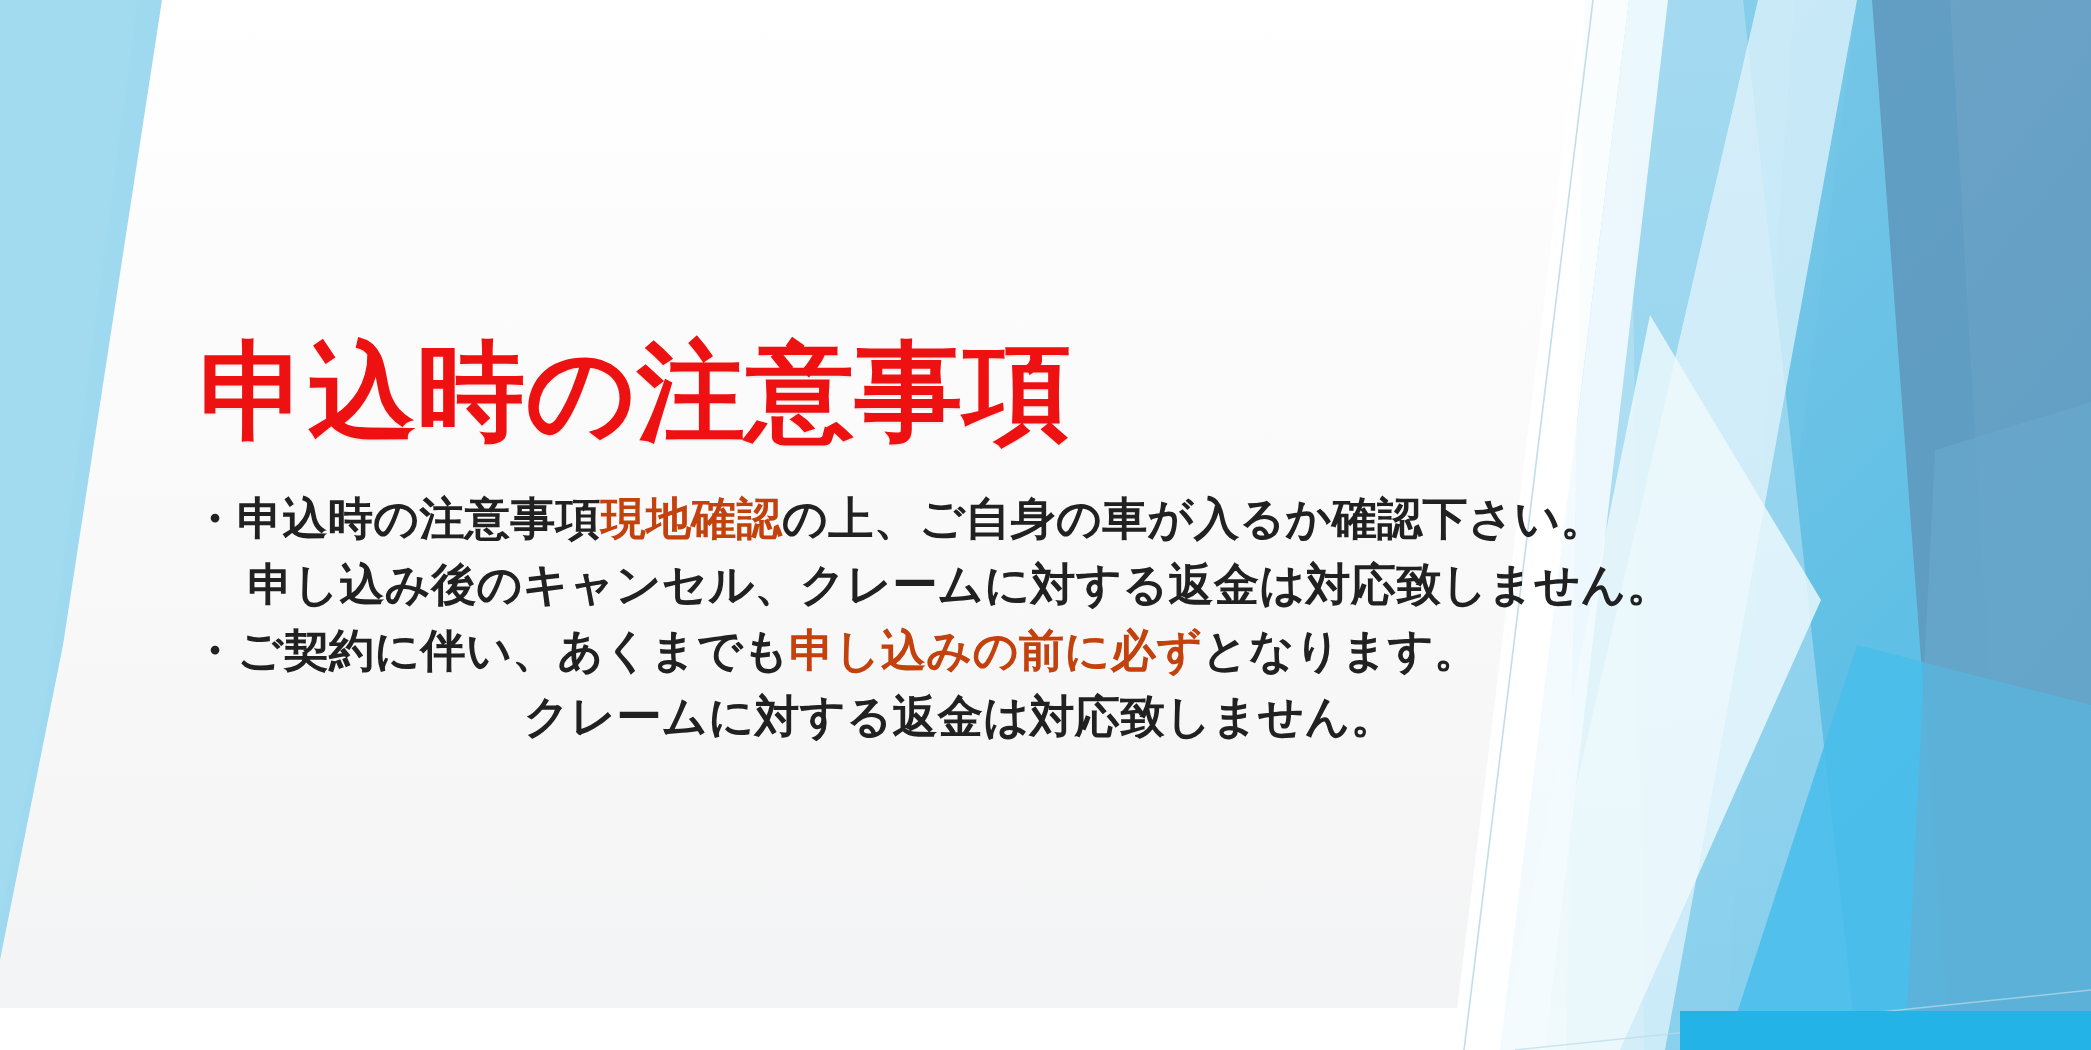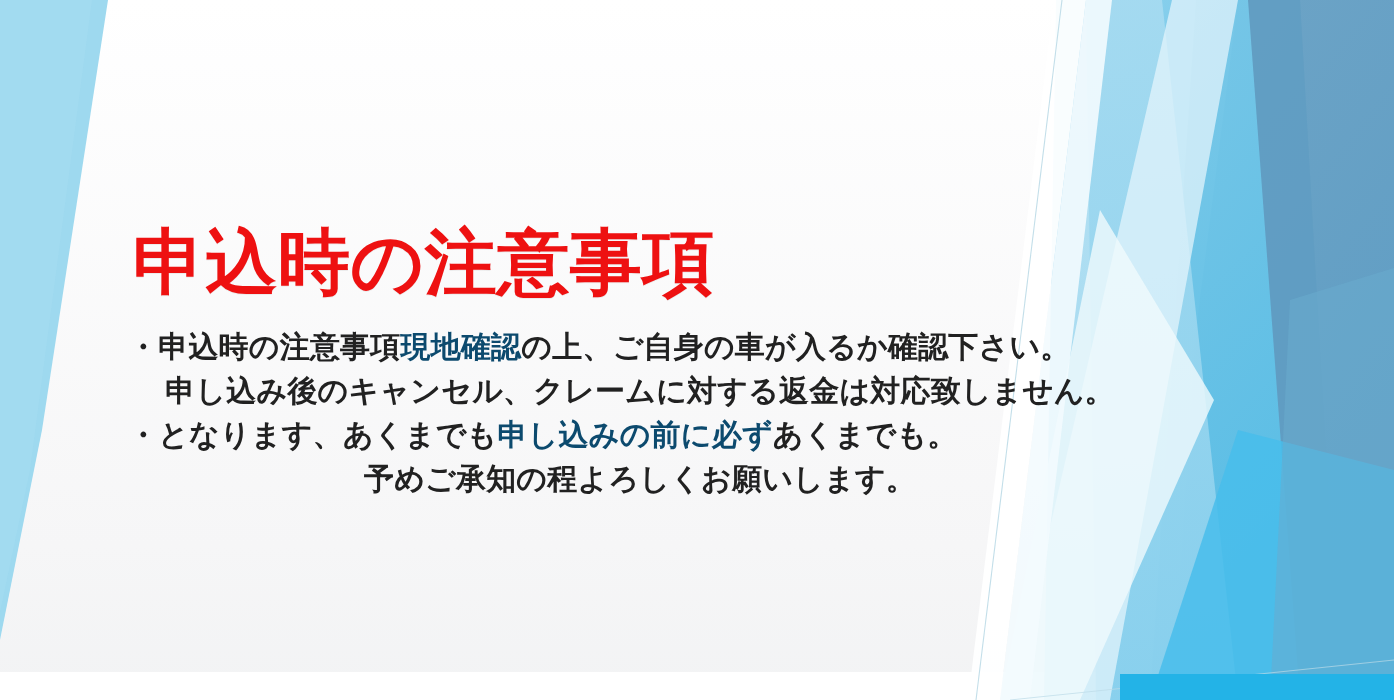--- a/index.html
+++ b/index.html
@@ -63,21 +63,21 @@
     font-weight: 700;
     color: #212121;
     white-space: nowrap;
     letter-spacing: 0.2px;
   }
   .body-line.indent {
     padding-left: 24px;
     text-align: center;
   }
   .body-line .em-red {
-    color: #0c4a6e;
+    color: #c2410c;
   }
   .bullet-mark {
     display: inline-block;
   }
 </style>
 </head>
 <body>
 
 <div class="slide">
 
@@ -141,23 +141,23 @@
 
       <div class="body-line">
         <span class="bullet-mark">・</span><span>申込時の注意事項</span><span class="em-red">現地確認</span><span>の上、ご自身の車が入るか確認下さい。</span>
       </div>
 
       <div class="body-line indent">
         <span>申し込み後のキャンセル、クレームに対する返金は対応致しません。</span>
       </div>
 
       <div class="body-line">
-        <span class="bullet-mark">・</span><span>となります、あくまでも</span><span class="em-red">申し込みの前に必ず</span><span>あくまでも。</span>
+        <span class="bullet-mark">・</span><span>ご契約に伴い、あくまでも</span><span class="em-red">申し込みの前に必ず</span><span>となります。</span>
       </div>
 
 
       <div class="body-line indent">
-        <span>予めご承知の程よろしくお願いします。</span>
+        <span>クレームに対する返金は対応致しません。</span>
       </div>
 
     </div>
   </div>
 </div>
 
 </body></html>

